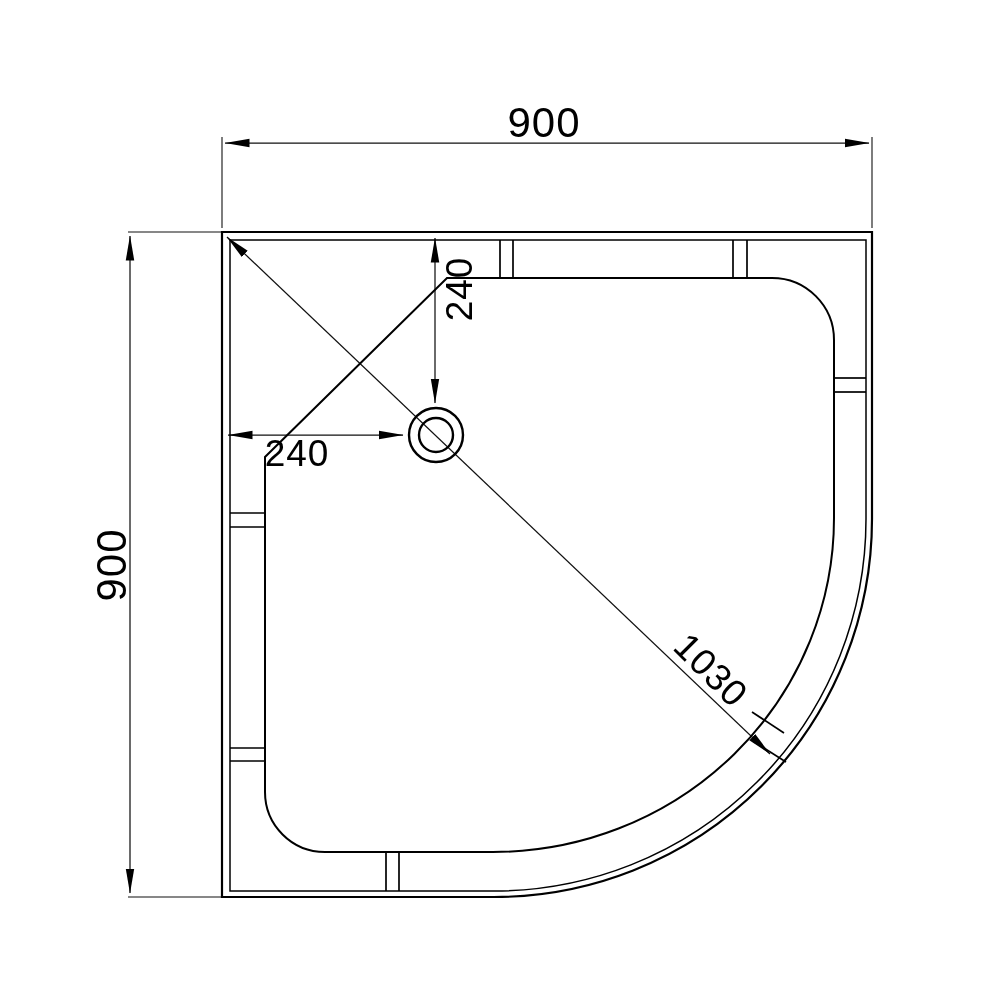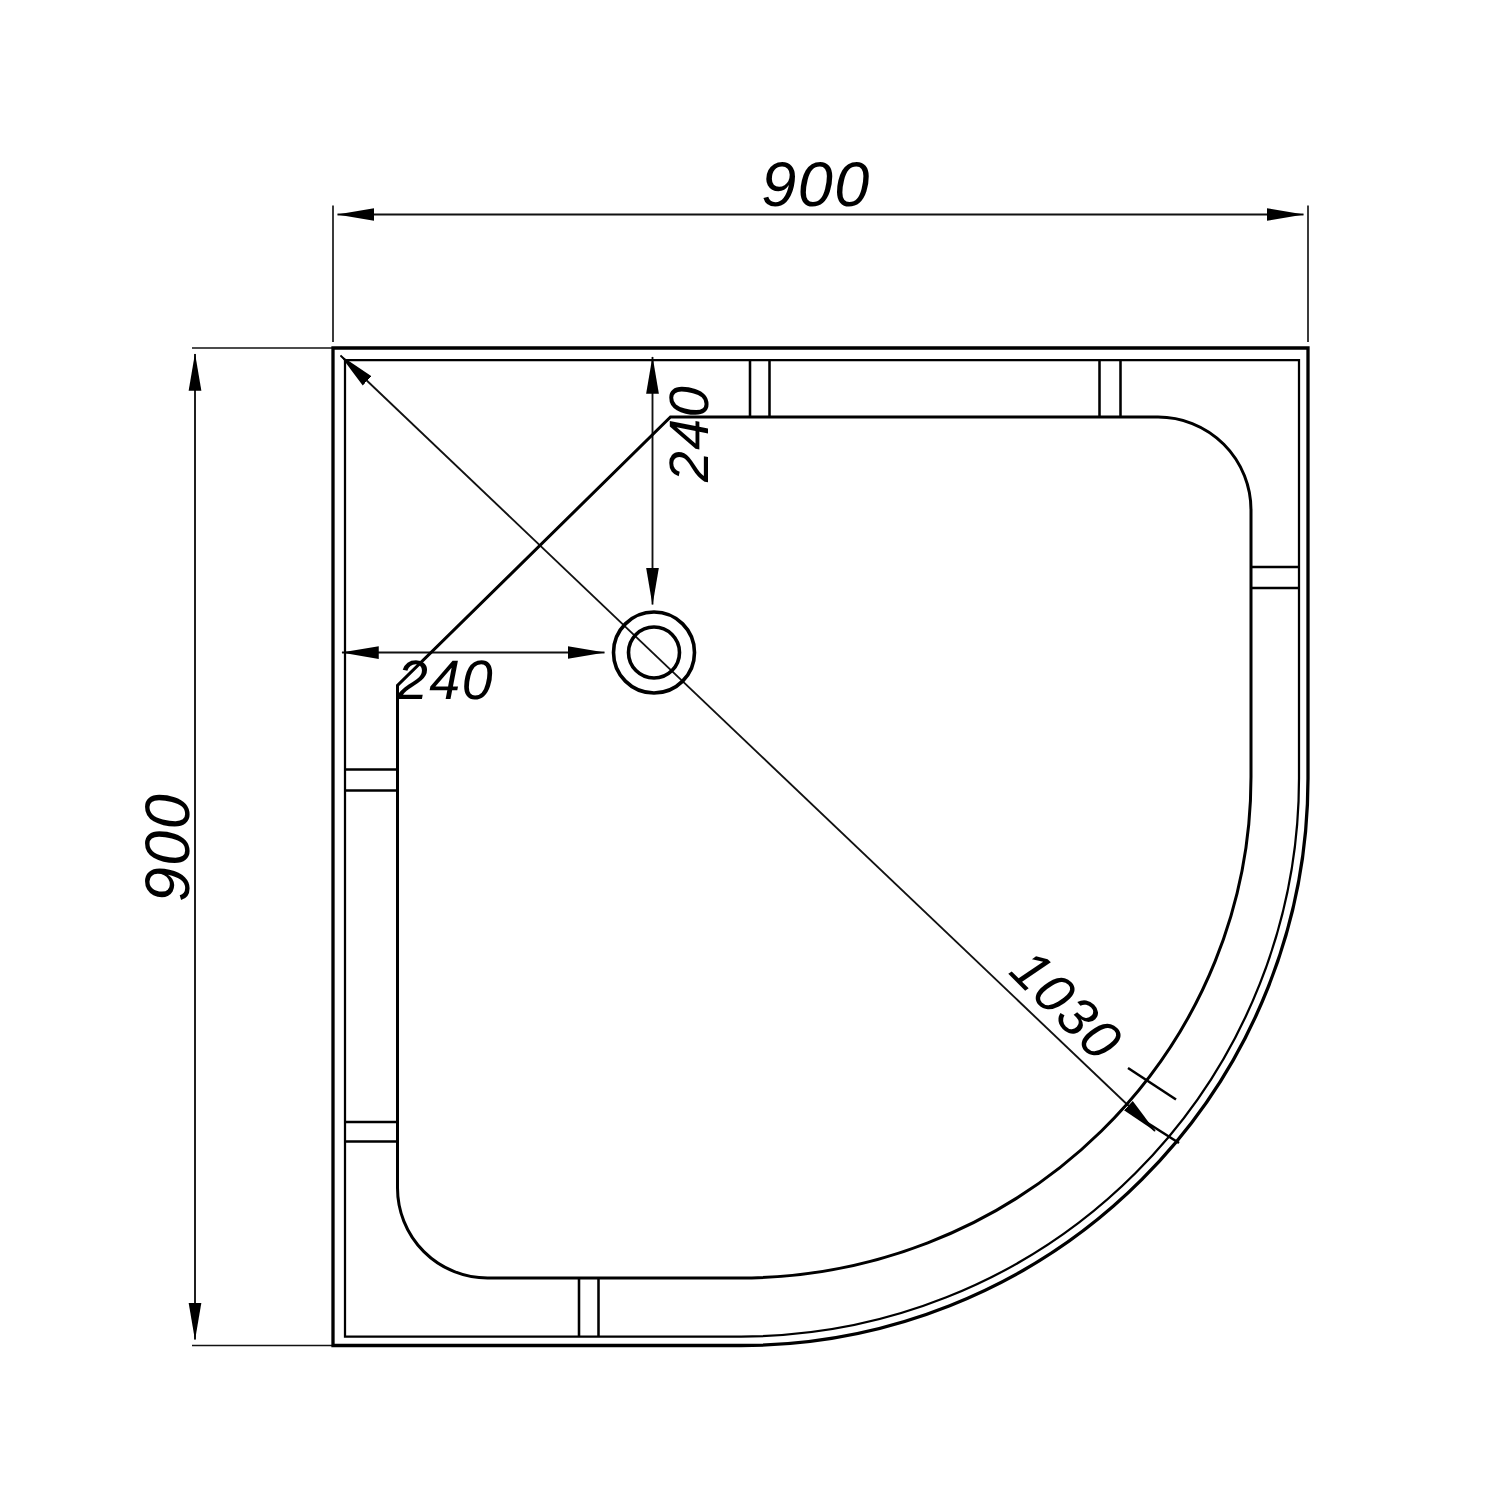--- a/index.html
+++ b/index.html
@@ -8,21 +8,20 @@
     background: #ffffff;
     width: 1000px;
     height: 1000px;
     overflow: hidden;
     font-family: "Liberation Sans", sans-serif;
   }
   .canvas-wrap {
     width: 1000px;
     height: 1000px;
     background: #ffffff;
-    font-style: italic;
   }
   svg { display: block; }
   .outline   { fill: none; stroke: #000; stroke-width: 2.2; }
   .rimline   { fill: none; stroke: #000; stroke-width: 1.5; }
   .basin     { fill: none; stroke: #000; stroke-width: 2;   }
   .drain     { fill: none; stroke: #000; stroke-width: 2.4; }
   .joint     { fill: none; stroke: #000; stroke-width: 1.7; }
   .dim       { fill: none; stroke: #111; stroke-width: 1.25; }
   .ext       { fill: none; stroke: #111; stroke-width: 1.1; }
   .dim-text  {

